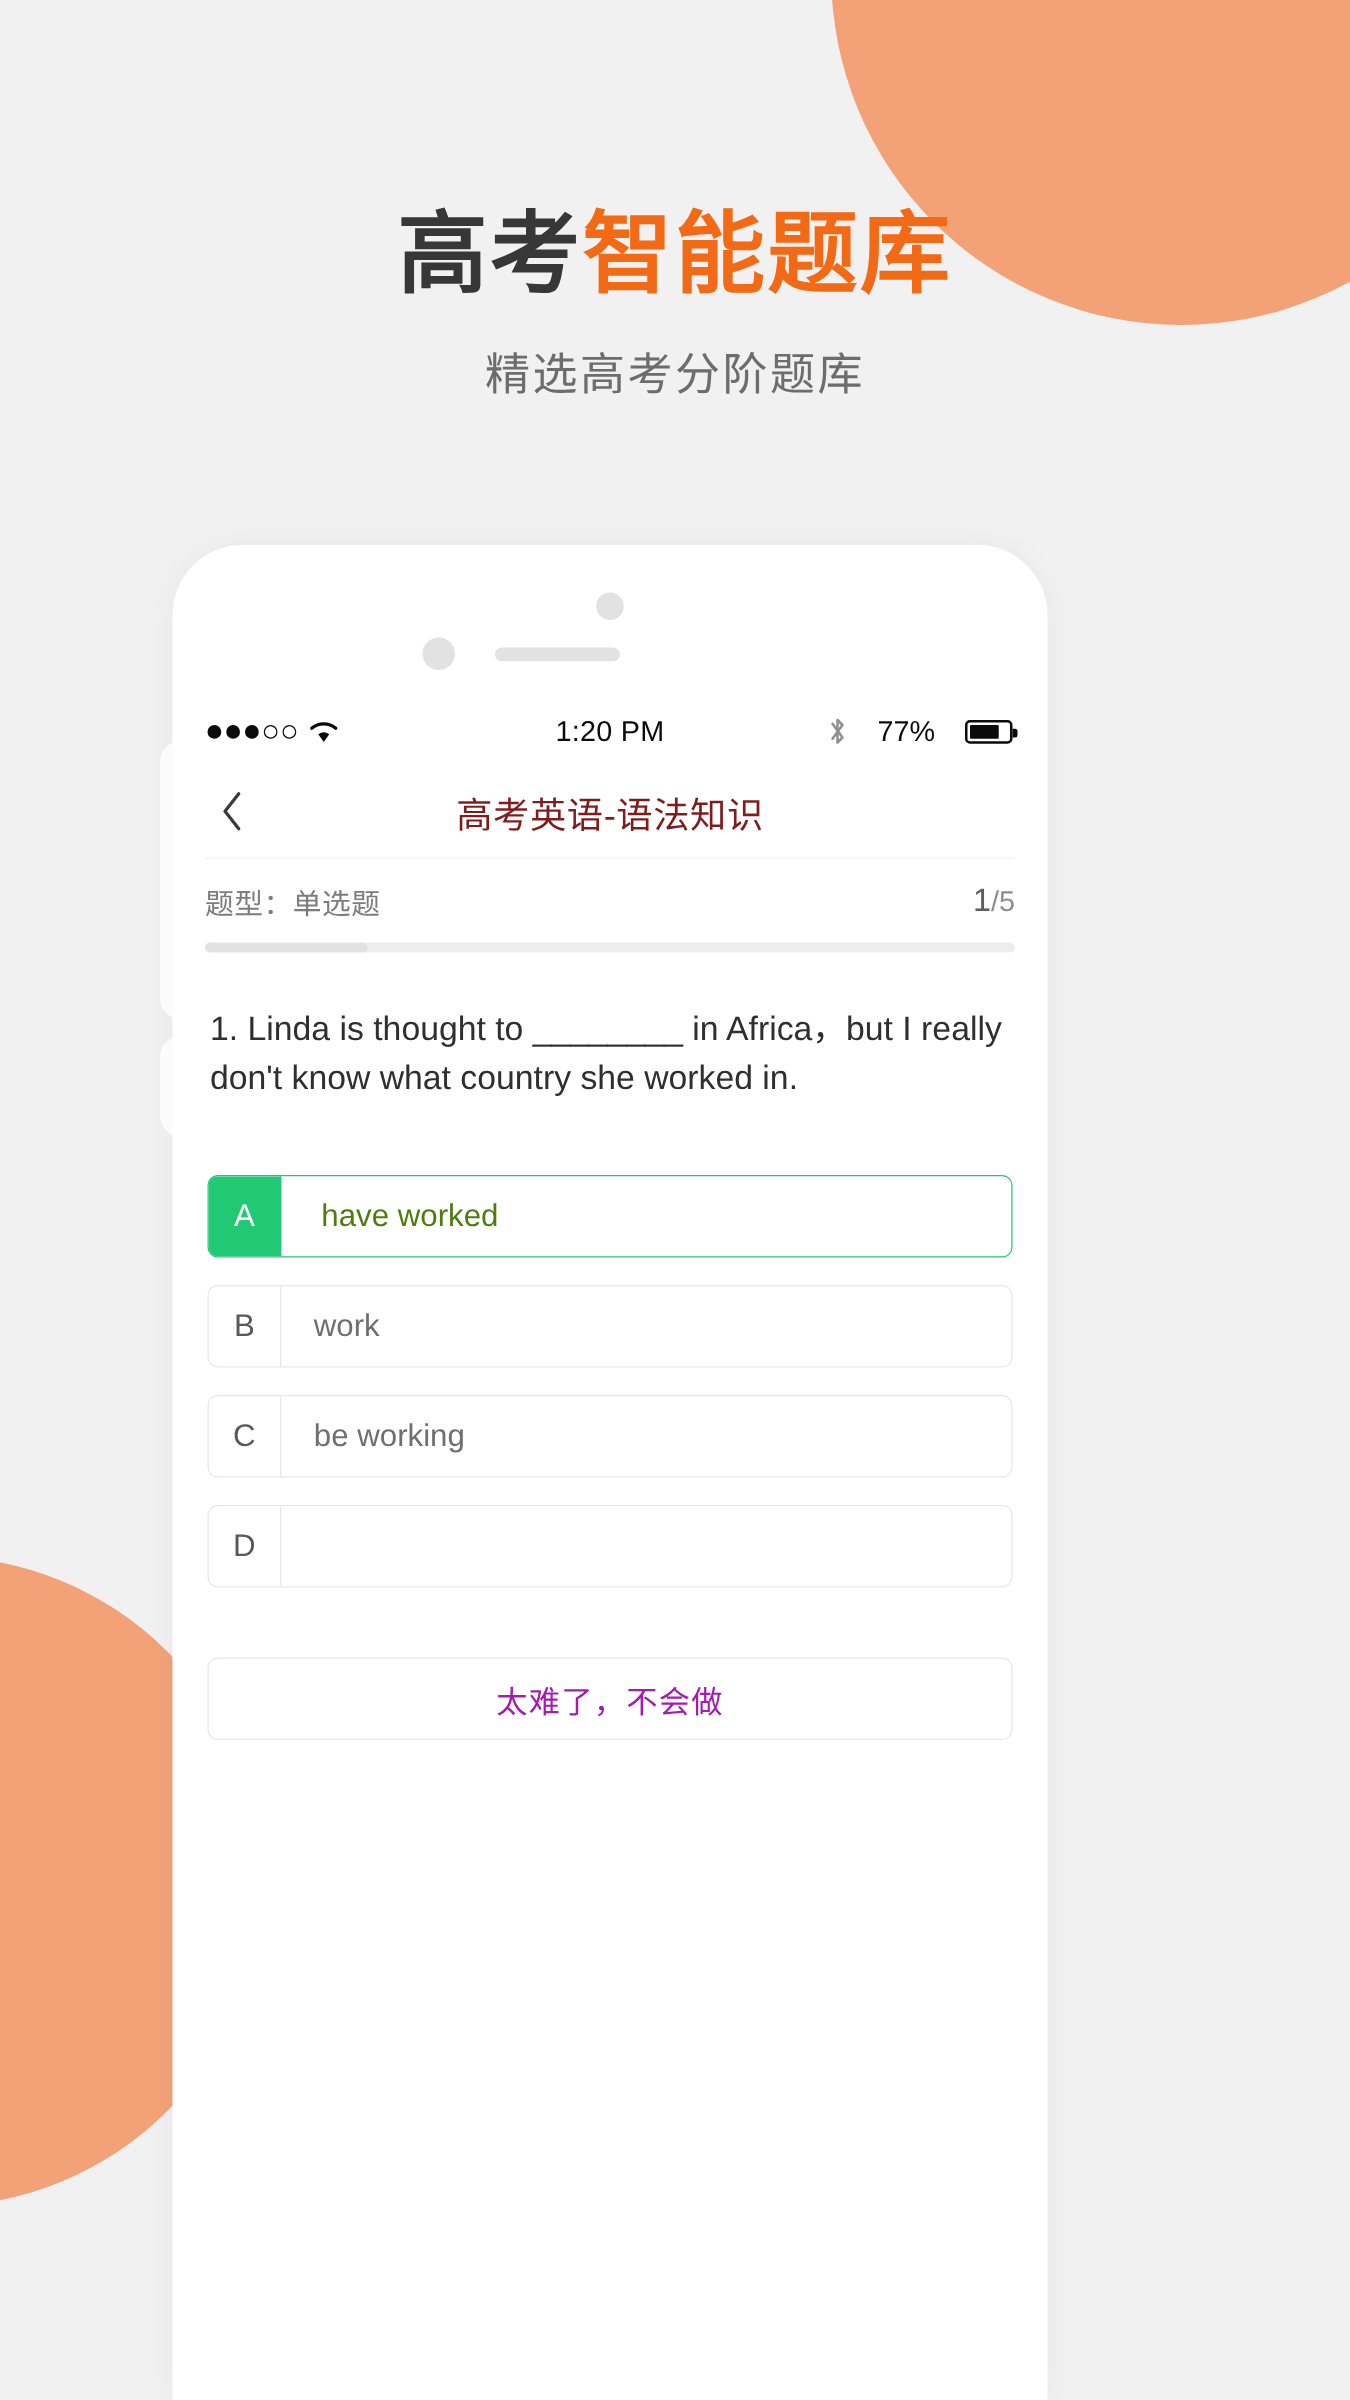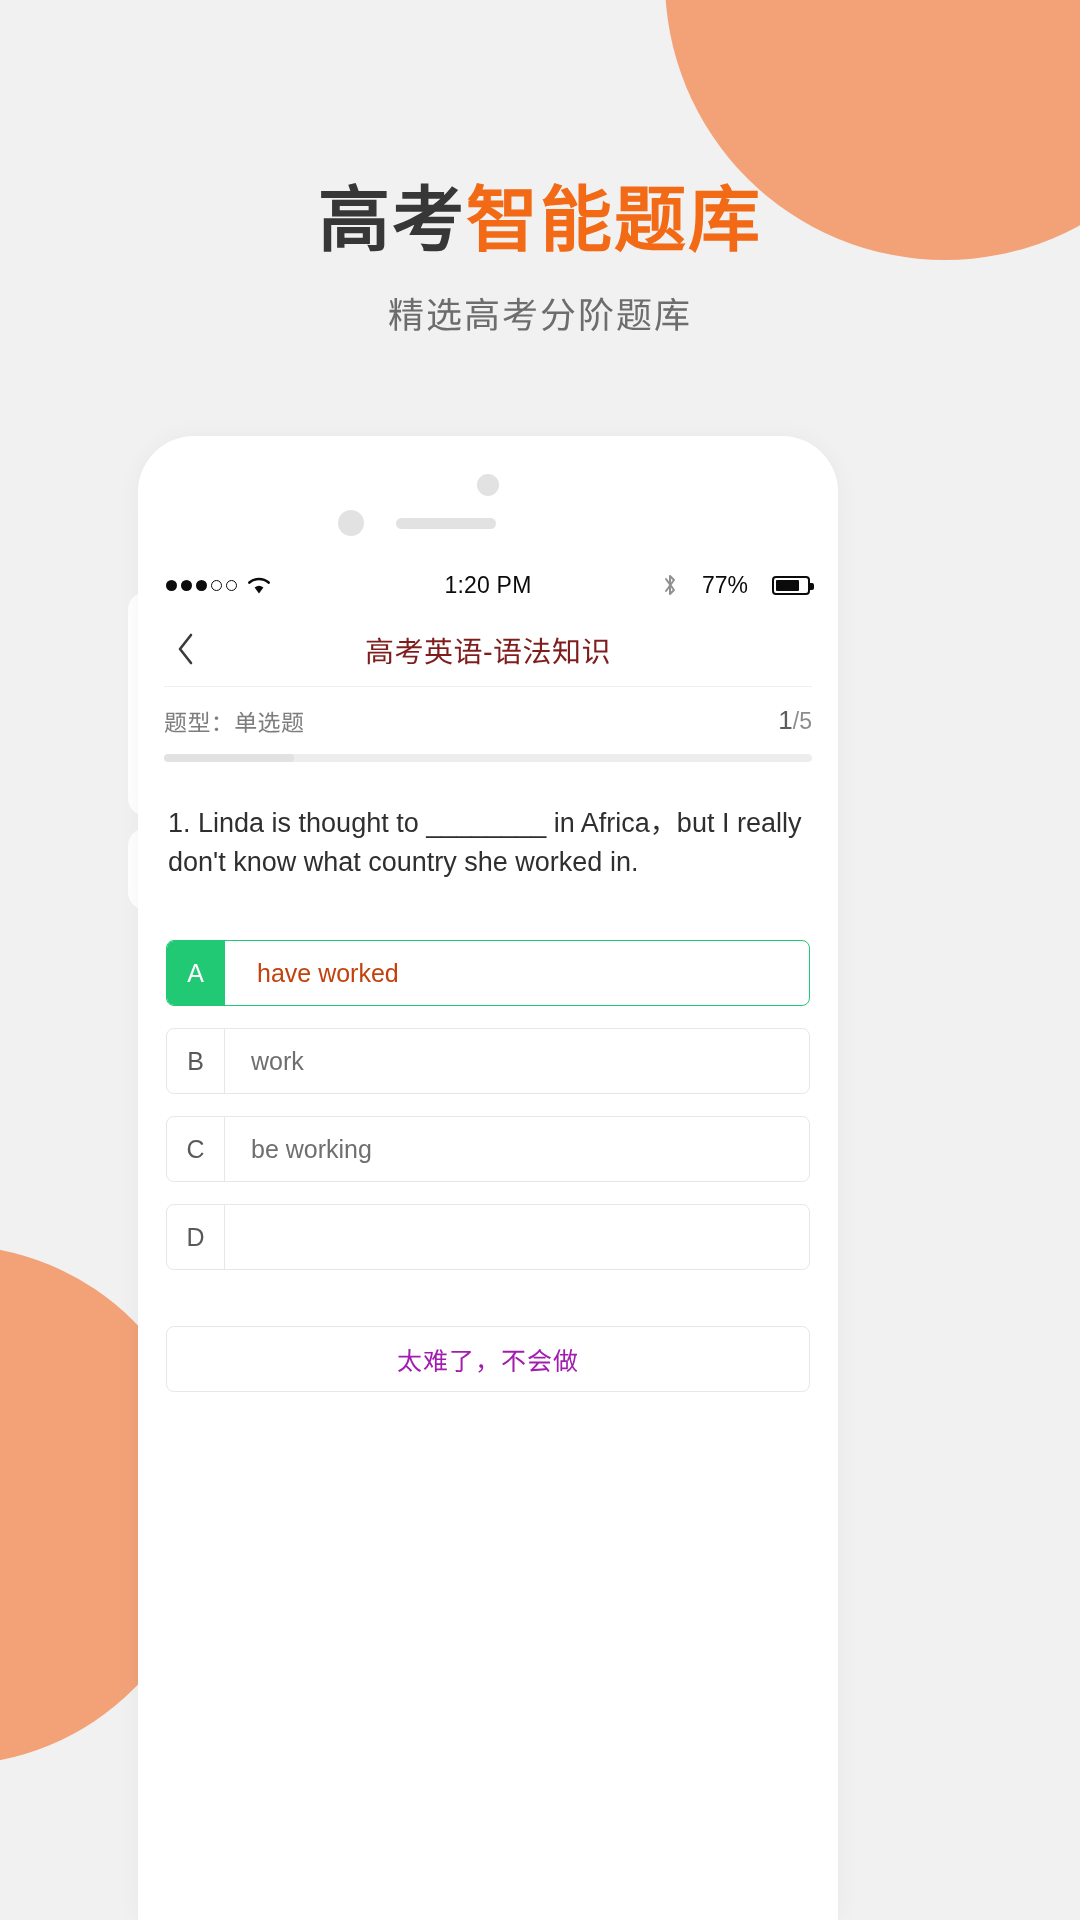--- a/index.html
+++ b/index.html
@@ -33,21 +33,21 @@
   .blob-bottom-left {
     width: 520px;
     height: 520px;
     left: -310px;
     top: 1245px;
   }
 
   
   .headline-wrap {
     position: absolute;
-    top: 184px;
+    top: 168px;
     left: 0;
     width: 1080px;
     text-align: center;
     z-index: 5;
   }
   .headline {
     font-size: 72px;
     font-weight: bold;
     letter-spacing: 2px;
     line-height: 1;
@@ -293,21 +293,21 @@
   }
   .option.selected {
     border-color: #22c974;
   }
   .option.selected .letter {
     background: #22c974;
     color: #ffffff;
     border-right-color: #22c974;
   }
   .option.selected .text {
-    color: #c2410c;
+    color: #4d7c0f;
     padding-left: 32px;
   }
 
   
   .hard-btn {
     margin: 56px 28px 0 28px;
     height: 66px;
     border: 1.5px solid #e7e7e7;
     border-radius: 8px;
     display: flex;

